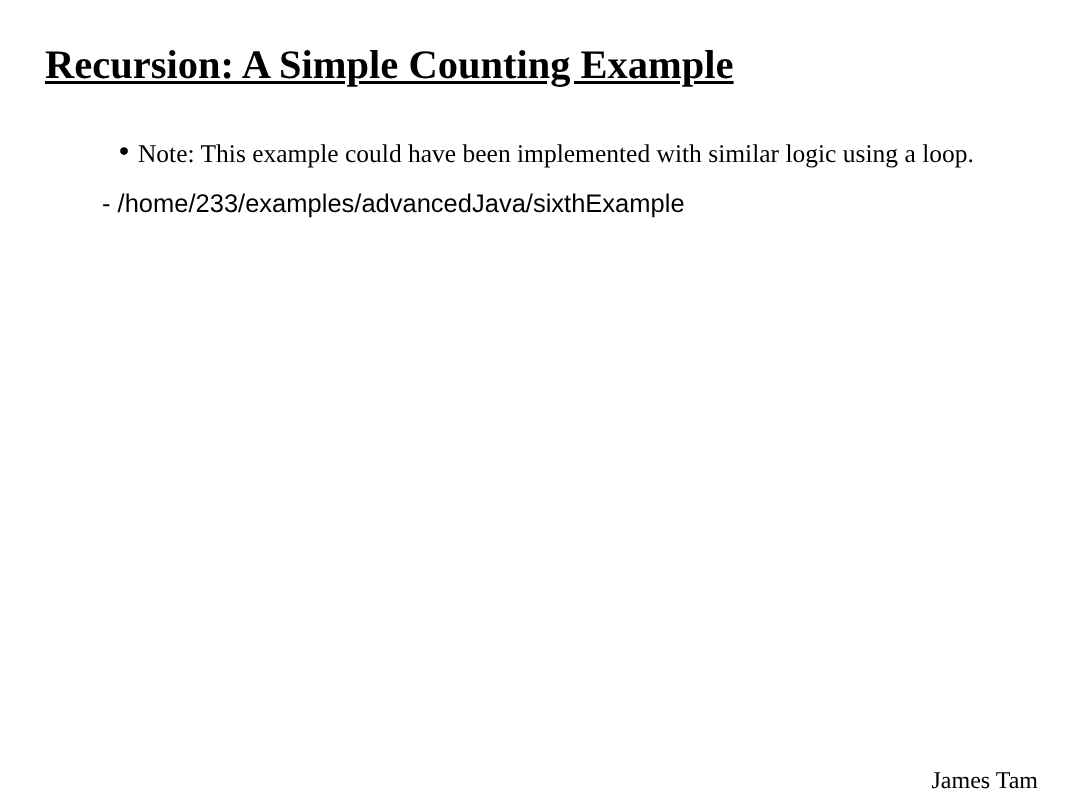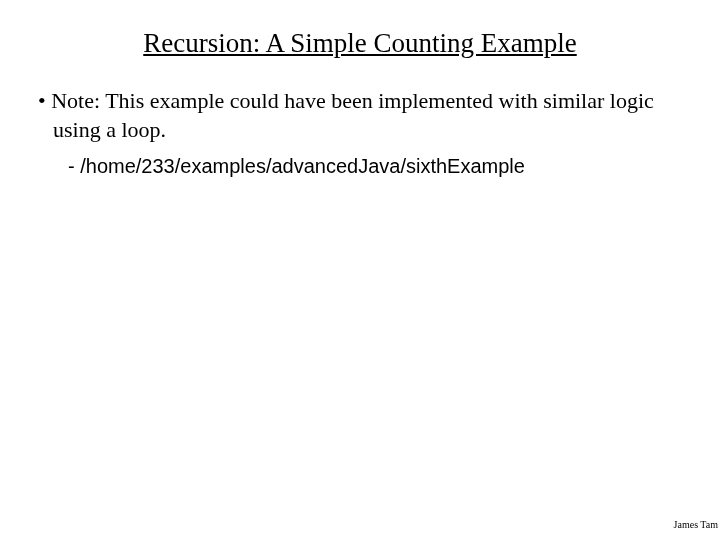--- a/index.html
+++ b/index.html
@@ -10,57 +10,58 @@
     body {
       width: 720px;
       height: 540px;
       background: #ffffff;
       font-family: "Times New Roman", Times, serif;
       color: #000000;
       position: relative;
       padding: 28px 30px 20px 30px;
     }
     .title {
-      text-align: center;
+      text-align: left;
       font-size: 27px;
-      font-weight: normal;
+      font-weight: bold;
       text-decoration: underline;
       margin-bottom: 28px;
     }
     .bullet-list {
       list-style: none;
       padding-left: 8px;
     }
     .bullet-item {
-      font-size: 22px;
+      font-size: 17px;
       line-height: 1.3;
       margin-bottom: 10px;
       position: relative;
       padding-left: 15px;
       text-indent: -15px;
+      text-align: center;
     }
     .bullet-item::before {
       content: "• ";
       font-size: 22px;
     }
     .sub-item {
       font-family: Arial, Helvetica, sans-serif;
-      font-size: 20px;
+      font-size: 17px;
       padding-left: 30px;
       margin-top: 6px;
       line-height: 1.2;
     }
     .sub-item::before {
       content: "- ";
     }
     .footer {
       position: absolute;
       bottom: 10px;
-      right: 2px;
-      font-size: 10px;
+      right: 28px;
+      font-size: 16px;
       font-family: "Times New Roman", Times, serif;
     }
   </style>
 </head>
 <body>
 
 <div class="title">Recursion: A Simple Counting Example</div>
 
 <ul class="bullet-list">
   <li class="bullet-item">Note: This example could have been implemented with similar logic using a loop.</li>

